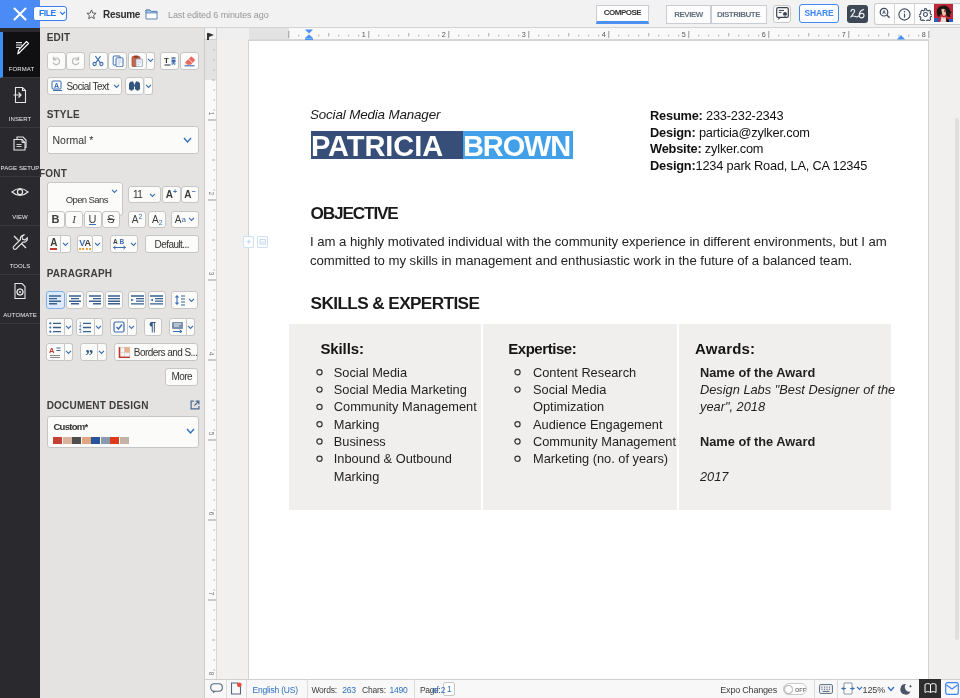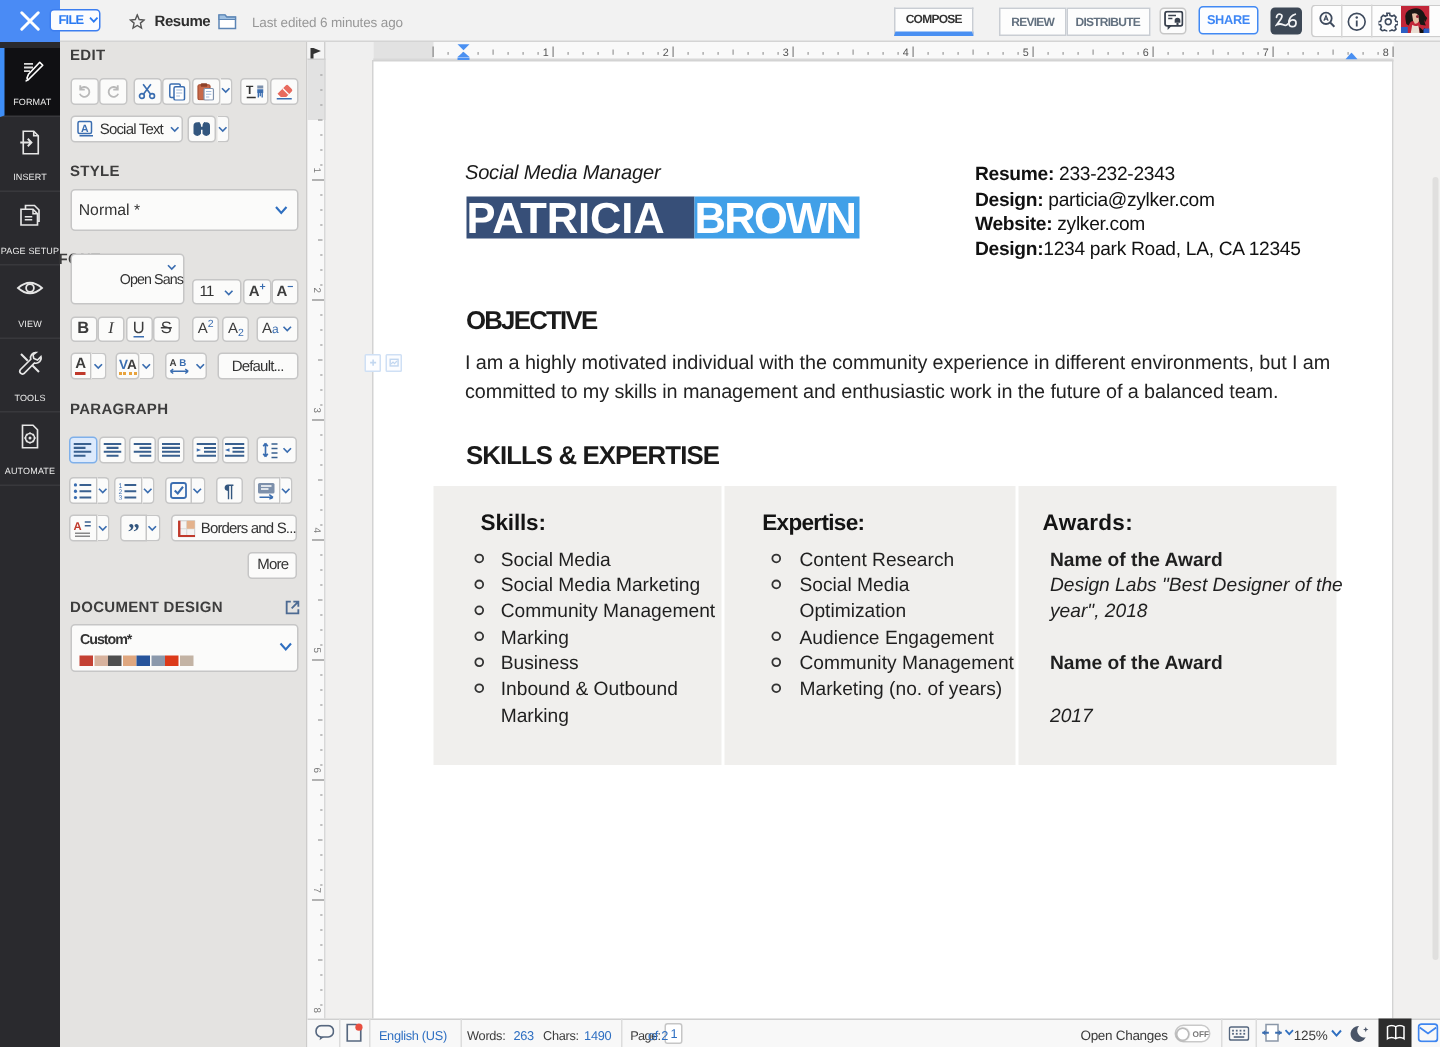--- a/index.html
+++ b/index.html
@@ -242,21 +242,21 @@
 
 <div class="sect" style="left:46.7px;top:109px">STYLE</div>
 <div class="pb" style="left:46.5px;top:126px;width:152.5px;height:28px;justify-content:flex-start;padding-left:5px">
     <span style="font-size:10.5px;color:#333">Normal *</span>
 <svg style="position:absolute;right:6px;top:10px" width="9" height="7" viewBox="0 0 9 7">
       <path d="M1 1 L4.5 5 L8 1" stroke="#2f6fc0" stroke-width="1.4" fill="none"></path>
     </svg>
   </div>
 
 <div class="sect" style="left:39px;top:168px">FONT</div>
-<div class="pb" style="left:46.5px;top:169px;width:76.5px;height:34px;justify-content:flex-end;padding-left:4px">
+<div class="pb" style="left:46.5px;top:182px;width:76.5px;height:34px;justify-content:center;padding-left:4px">
     <span style="font-size:9.5px;color:#333;letter-spacing:-.6px;white-space:nowrap">Open Sans</span>
     <svg style="position:absolute;right:4px;top:6px" width="7" height="5" viewBox="0 0 7 5">
       <path d="M1 .8 L3.5 3.4 L6 .8" stroke="#3a6db0" stroke-width="1.1" fill="none"></path>
     </svg>
   </div>
 <div class="pb" style="left:128px;top:185.5px;width:33.2px;height:17.5px;justify-content:flex-start;padding-left:4px">
     <span class="pbt">11</span>
     <svg style="position:absolute;right:4px;top:6px" width="7" height="5" viewBox="0 0 7 5">
       <path d="M1 .8 L3.5 3.4 L6 .8" stroke="#3a6db0" stroke-width="1.1" fill="none"></path>
     </svg>
@@ -727,21 +727,21 @@
 <div class="st stb" style="left:252.6px">English (US)</div>
 <div class="ssep" style="left:306.5px;top:679px;height:19px"></div>
 <div class="st" style="left:311.4px">Words:</div>
 <div class="st stb" style="left:342.3px">263</div>
 <div class="st" style="left:362px">Chars:</div>
 <div class="st stb" style="left:389.4px">1490</div>
 <div class="ssep" style="left:414px;top:679px;height:19px"></div>
 <div class="st" style="left:420.1px;letter-spacing:-.4px">Page:</div>
 <div class="a" style="left:443.2px;top:681.5px;width:12.3px;height:14px;background:#fff;border:1px solid #c6c6c6;border-radius:2px;font-size:8.5px;color:#2e6fc2;text-align:center;line-height:12px">1</div>
 <div class="st stb" style="left:432px">of 2</div>
-<div class="st" style="left:720.3px;font-size:9px;letter-spacing:-.2px">Open Changes</div>
+<div class="st" style="left:720.3px;font-size:9px;letter-spacing:-.2px">Expo Changes</div>
 <div class="a" style="left:782.5px;top:683px;width:24.5px;height:12px;background:#fff;border:1px solid #c9c9c9;border-radius:6px">
 <span style="position:absolute;left:.5px;top:.5px;width:9px;height:9px;border-radius:50%;background:#fff;border:1px solid #bbb;box-shadow:0 0 1px rgba(0,0,0,.3)"></span>
 <span style="position:absolute;left:11.5px;top:2.5px;font-size:5.5px;font-weight:bold;color:#777">OFF</span>
   </div>
 <div class="ssep" style="left:814px;top:679px;height:19px"></div>
 <svg class="a" style="left:819px;top:683.5px" width="14" height="10" viewBox="0 0 14 10">
     <rect x=".6" y=".6" width="12.8" height="8.8" rx="1.2" fill="none" stroke="#56677f" stroke-width="1"></rect>
     <rect x="2.4" y="2.5" width="1.2" height="1.2" fill="#56677f"></rect>
     <rect x="4.9" y="2.5" width="1.2" height="1.2" fill="#56677f"></rect>
     <rect x="7.4" y="2.5" width="1.2" height="1.2" fill="#56677f"></rect>

